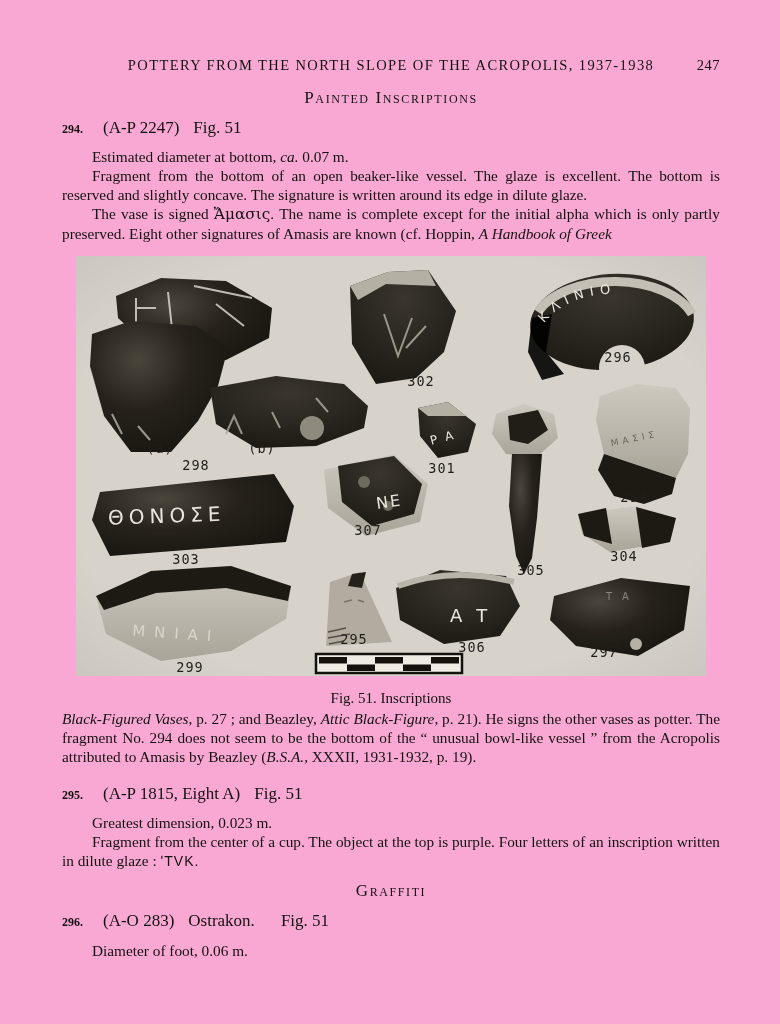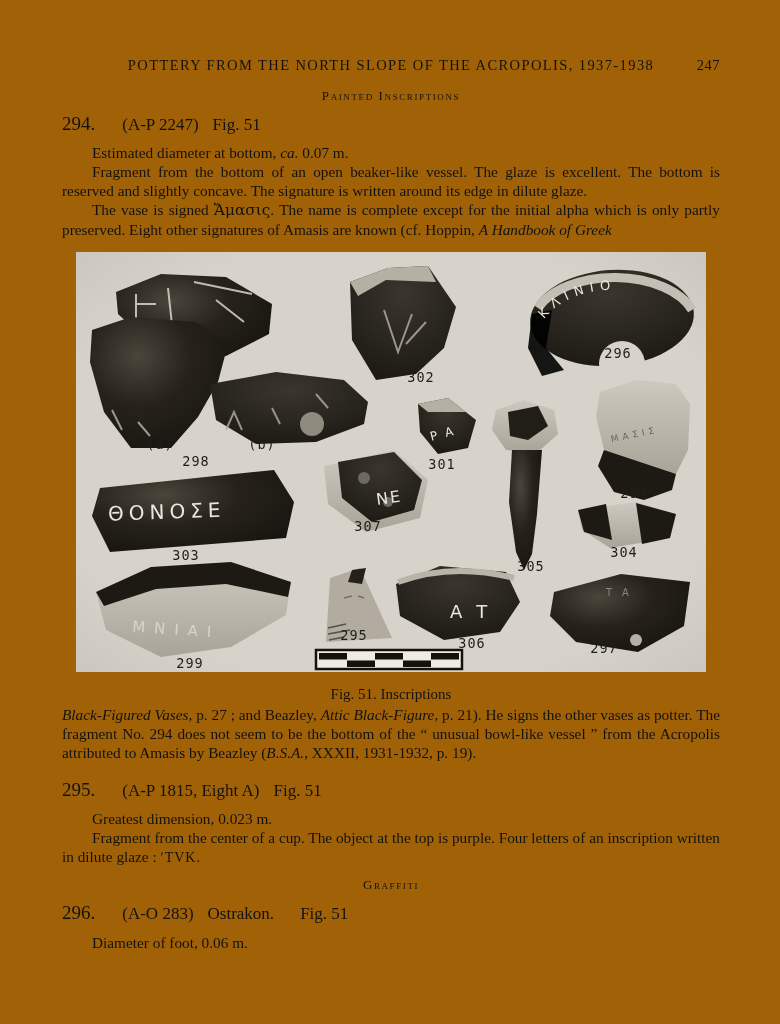--- a/index.html
+++ b/index.html
@@ -1,38 +1,38 @@
 <!DOCTYPE html>
 <html><head>
 <meta charset="utf-8">
 <style>
   html,body{margin:0;padding:0;background:#ffffff;}
   body{width:780px;height:1024px;position:relative;
        font-family:"Liberation Serif","DejaVu Serif",serif;color:#131210;}
-  .page{position:absolute;inset:0;background:#a16207;overflow:hidden;}
+  .page{position:absolute;inset:0;background:#f9a8d4;overflow:hidden;}
   .col{position:absolute;left:62px;top:0;width:658px;}
 
   .runhead{position:relative;margin-top:57px;text-align:center;
            font-size:14.5px;letter-spacing:1.4px;white-space:nowrap;}
   .runhead .pagenum{position:absolute;right:0;top:0;letter-spacing:.5px;}
 
   .schead{margin:14px 0 0 0;text-align:center;font-variant:small-caps;
-          letter-spacing:1.6px;font-size:13px;}
+          letter-spacing:1.6px;font-size:17px;}
 
   .entry{margin:9px 0 0 0;font-size:17px;line-height:22px;}
-  .entry .enum{font-weight:normal;font-size:19px;margin-right:27px;}
+  .entry .enum{font-weight:bold;font-size:12px;margin-right:20px;}
   .entry .ecat{margin-right:14px;margin-top:40px;}
   .entry .eextra{margin-right:26px;}
 
   .body-p{margin:0;font-size:15.3px;line-height:19px;text-align:justify;}
   .indent{text-indent:30px;}
   .first-gap{margin-top:7px;}
   .ital{font-style:italic;}
   .greek{font-family:"DejaVu Serif",serif;}
-  .insc295{font-family:Liberation Serif, serif;font-size:14px;letter-spacing:1px;}
+  .insc295{font-family:Liberation Sans, sans-serif;font-size:14px;letter-spacing:1px;}
 
   .fig-wrap{margin:13px 0 0 14px;width:630px;height:420px;position:relative;}
   .fig-caption{margin:14px 0 0 0;text-align:center;font-size:15px;}
   .cont{margin-top:2px;}
   .sec2{margin-top:10px;}
   .entry2{margin-top:17px;}
   .lastp{margin-top:8px;}
 
   svg text.flabel{font-family:"DejaVu Sans Mono",monospace;font-size:13.5px;
                   fill:#201e1a;letter-spacing:1px;}

